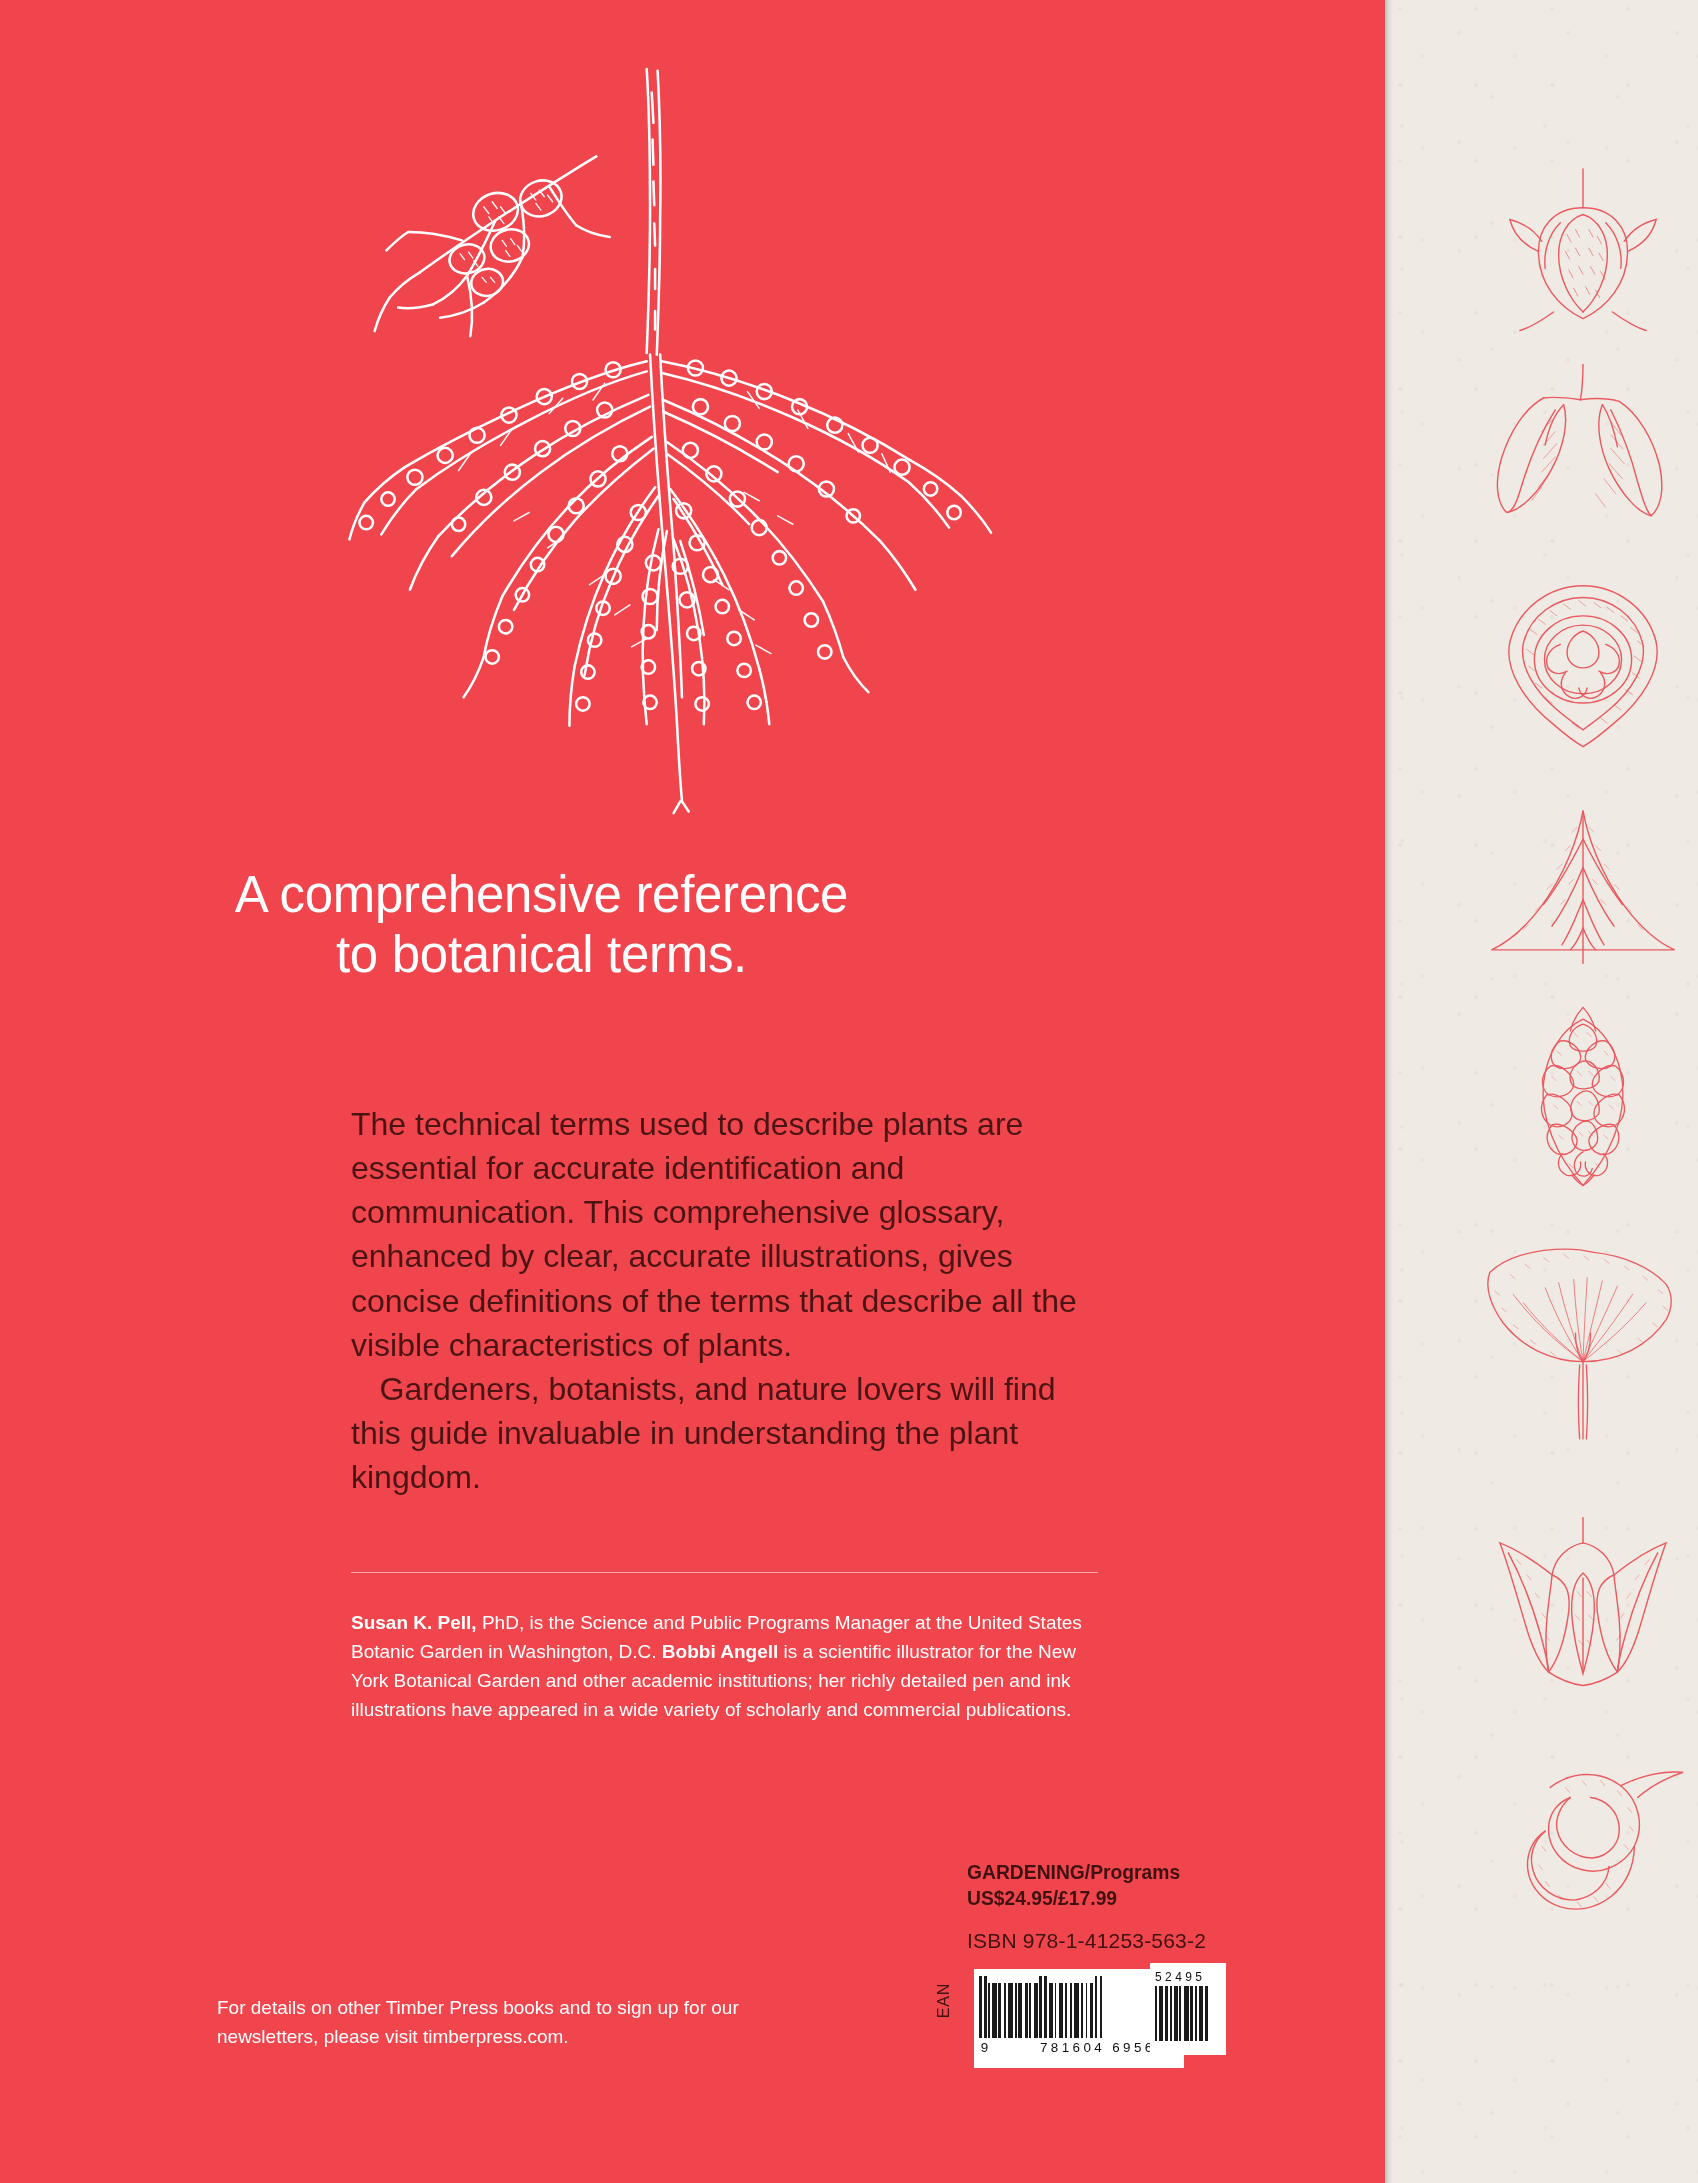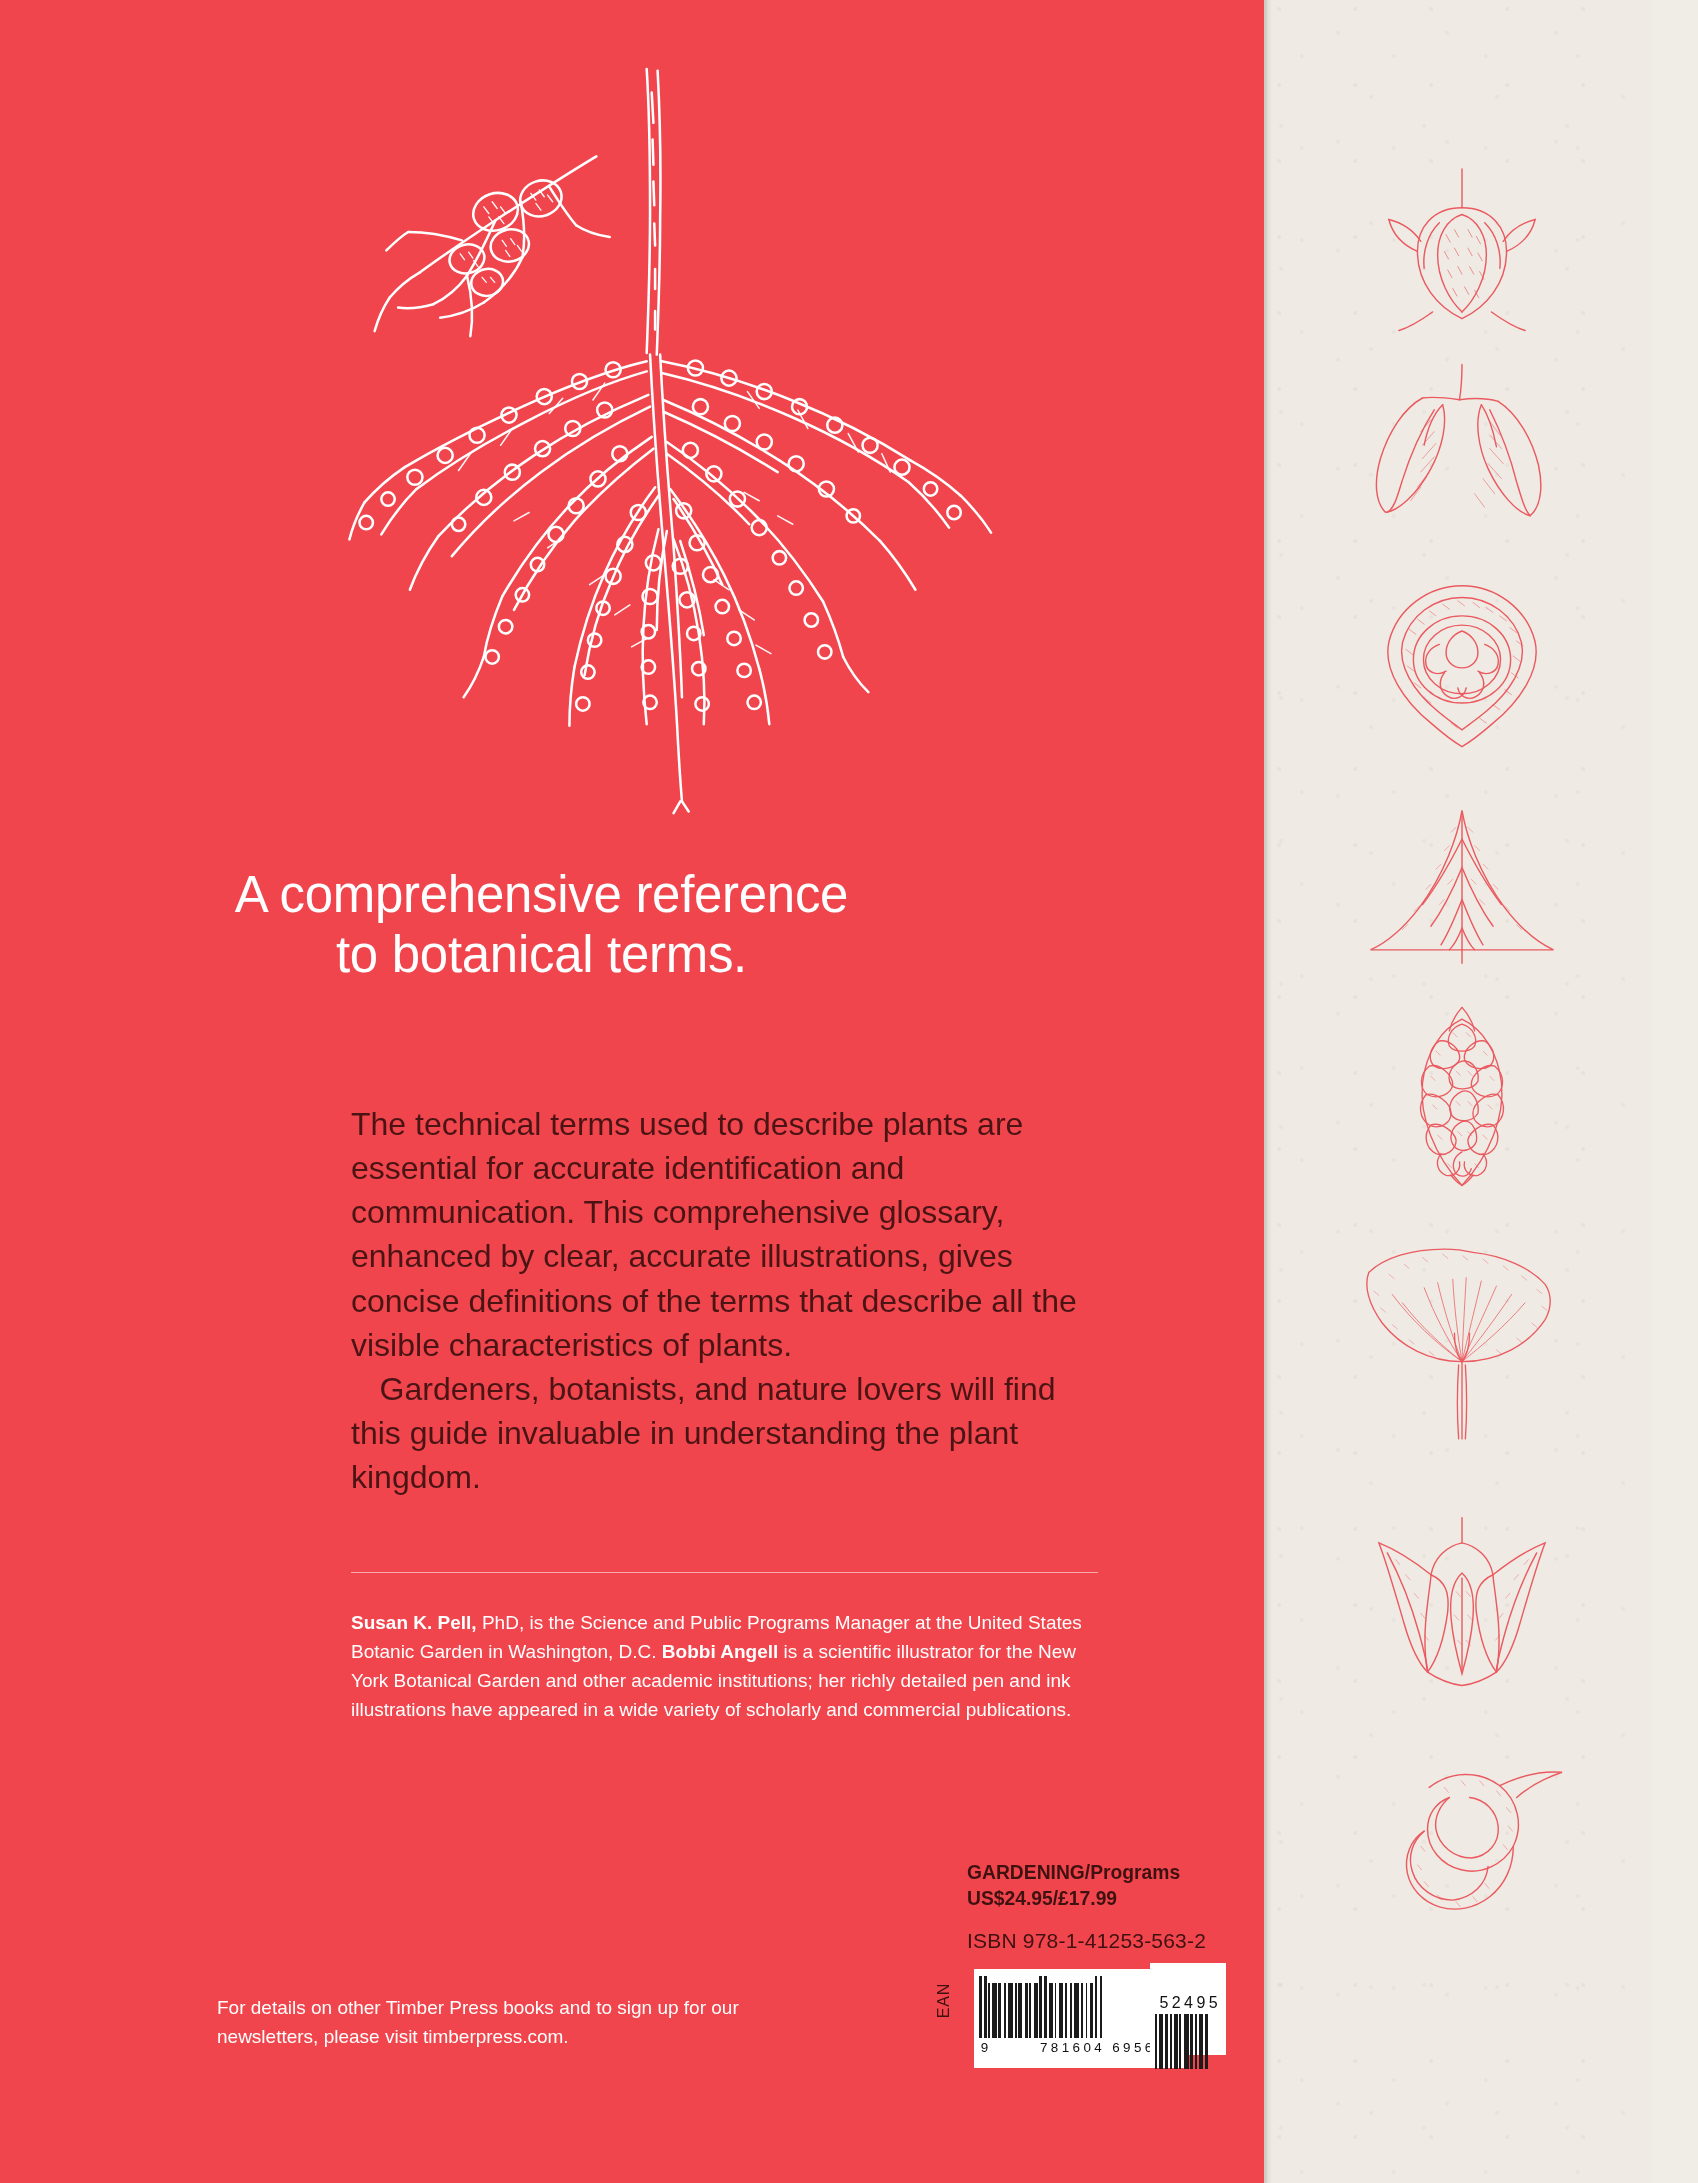--- a/index.html
+++ b/index.html
@@ -10,21 +10,21 @@
     overflow:hidden;
     position:relative;
   }
   #cover {
     position:absolute; inset:0;
     display:flex;
   }
   
   #red-panel {
     position:relative;
-    width:1264px; height:2183px;
+    width:1385px; height:2183px;
     background:#f0454c;
     flex:0 0 auto;
   }
   
   #right-strip {
     position:relative;
     width:388px; height:2183px;
     background:#efebe4;
     flex:0 0 auto;
     overflow:hidden;
@@ -121,21 +121,21 @@
   #barcode-side { left:1150px; top:1963px; width:76px; height:92px; }
   .bars { display:flex; align-items:flex-end; height:62px; }
   .bars span { display:block; background:#1b1b1b; }
   #barcode-main .digits {
     font-family:"Liberation Sans", sans-serif;
     font-size:13.4px; color:#111; letter-spacing:3.4px;
     margin-top:2.5px; display:flex; justify-content:space-between;
     padding:0 1.7px;
   }
   #barcode-side .digits {
-    font-size:16px; color:#111; letter-spacing:3.4px; text-align:right; margin-bottom:2.5px;margin-top:24px;
+    font-size:12px; color:#111; letter-spacing:3.4px; text-align:left; margin-bottom:2.5px;
   }
 
   
   #footer-note {
     position:absolute; left:217px; top:1994px; width:537px;
     color:#ffffff;
     font-size:19px;
     line-height:1.5;
   }
 

